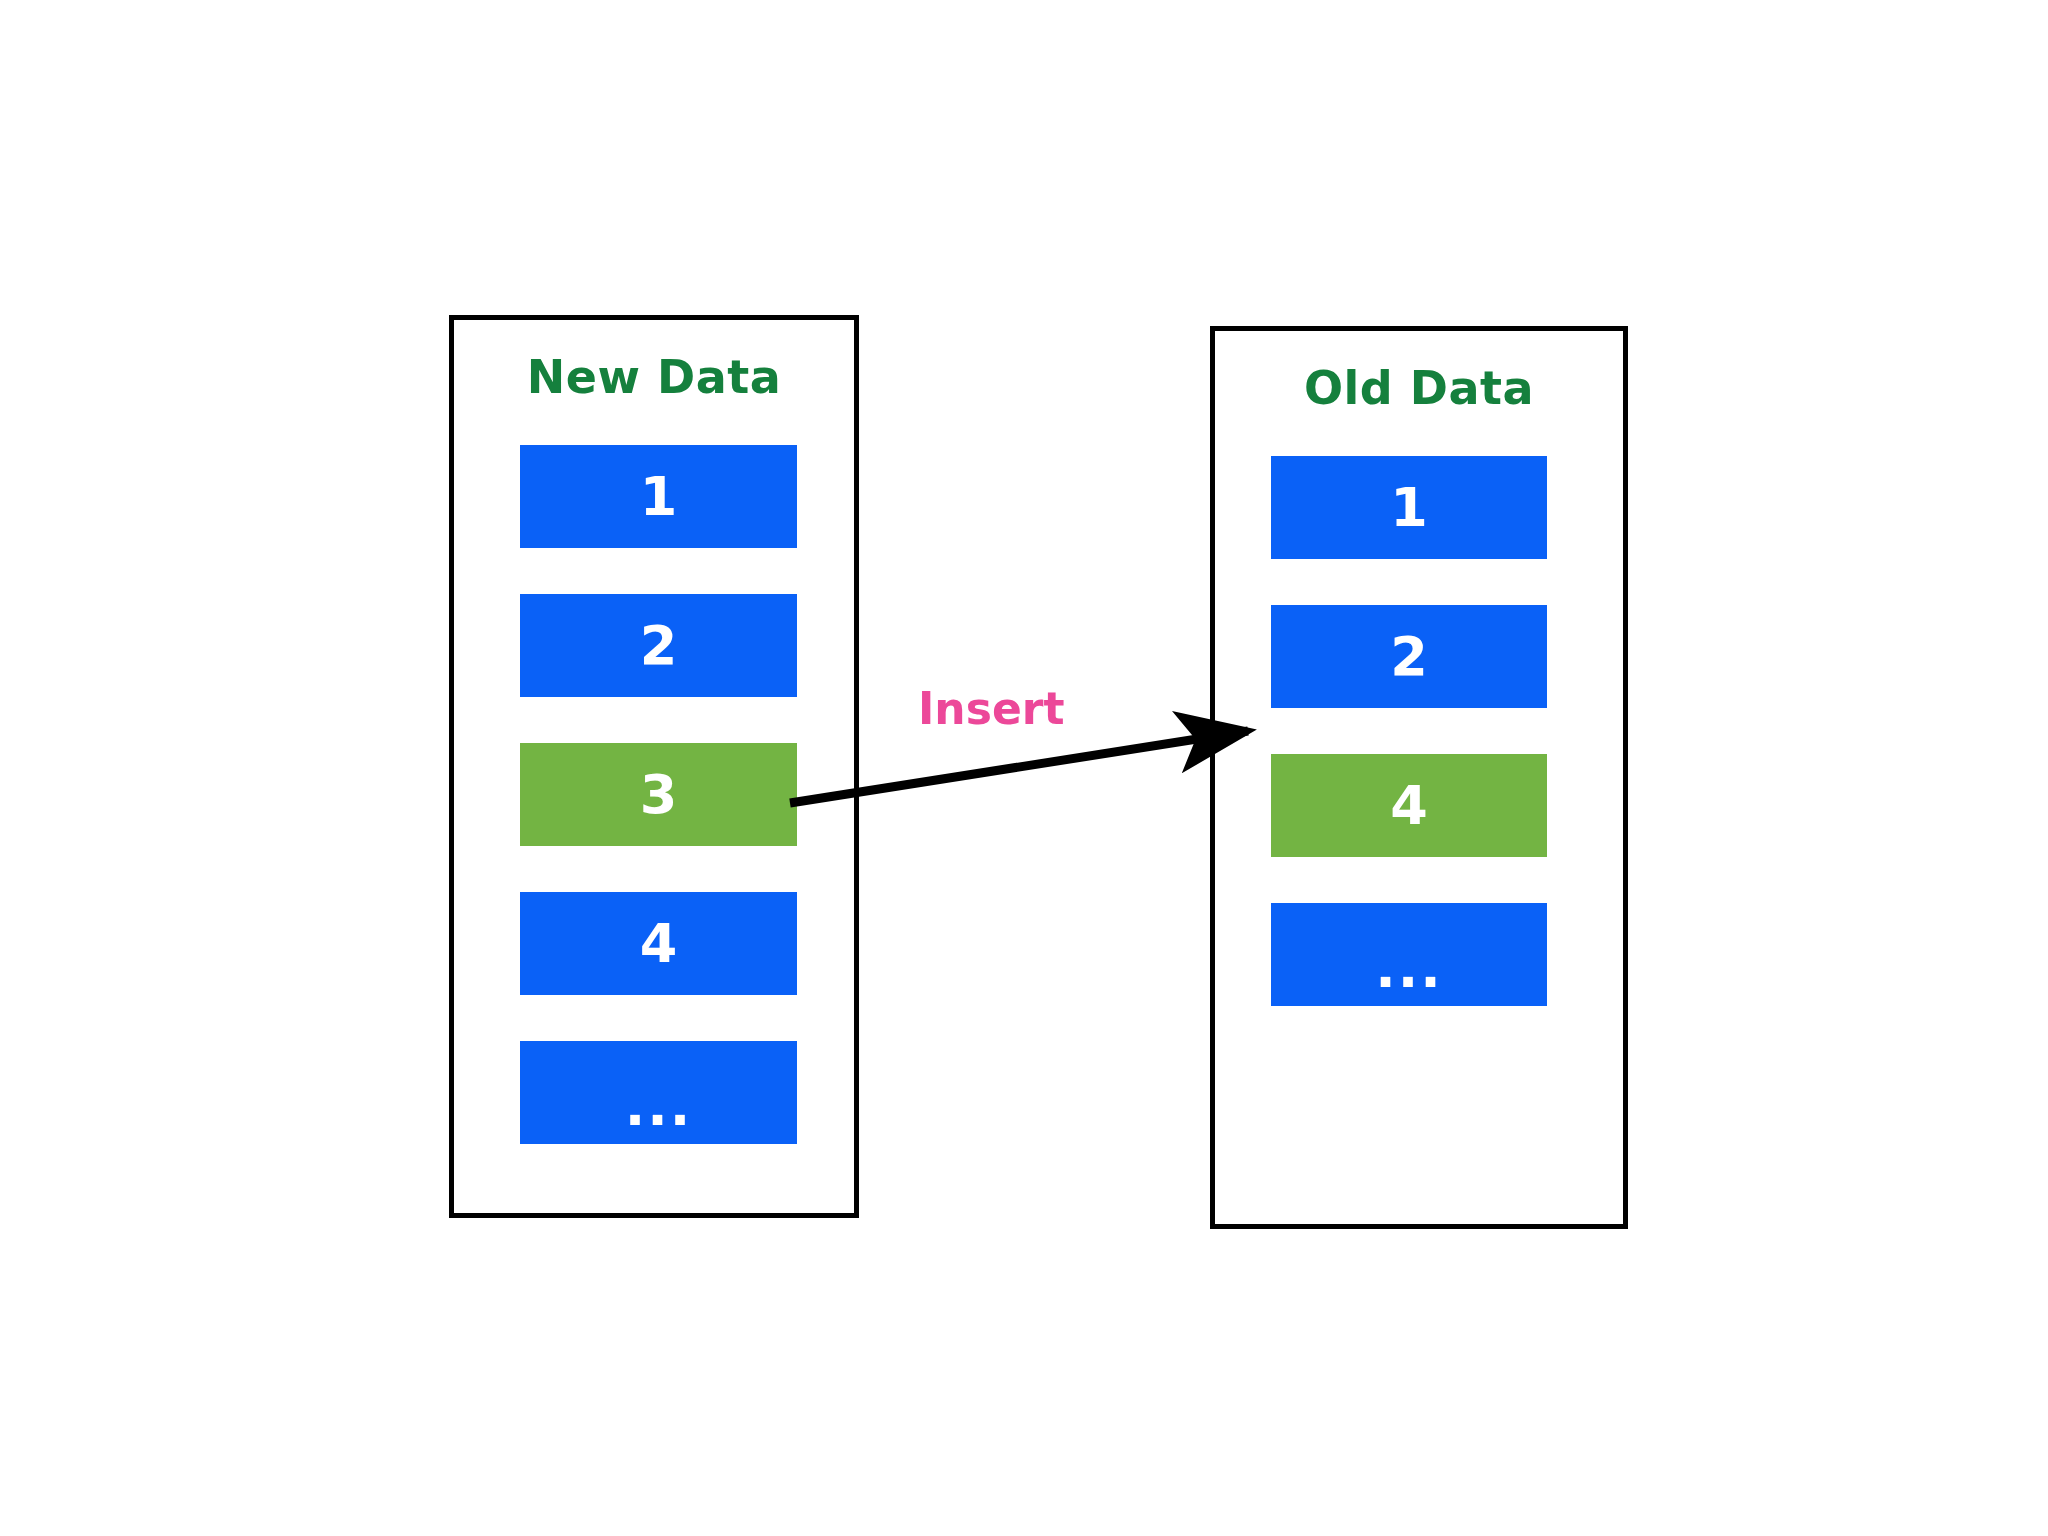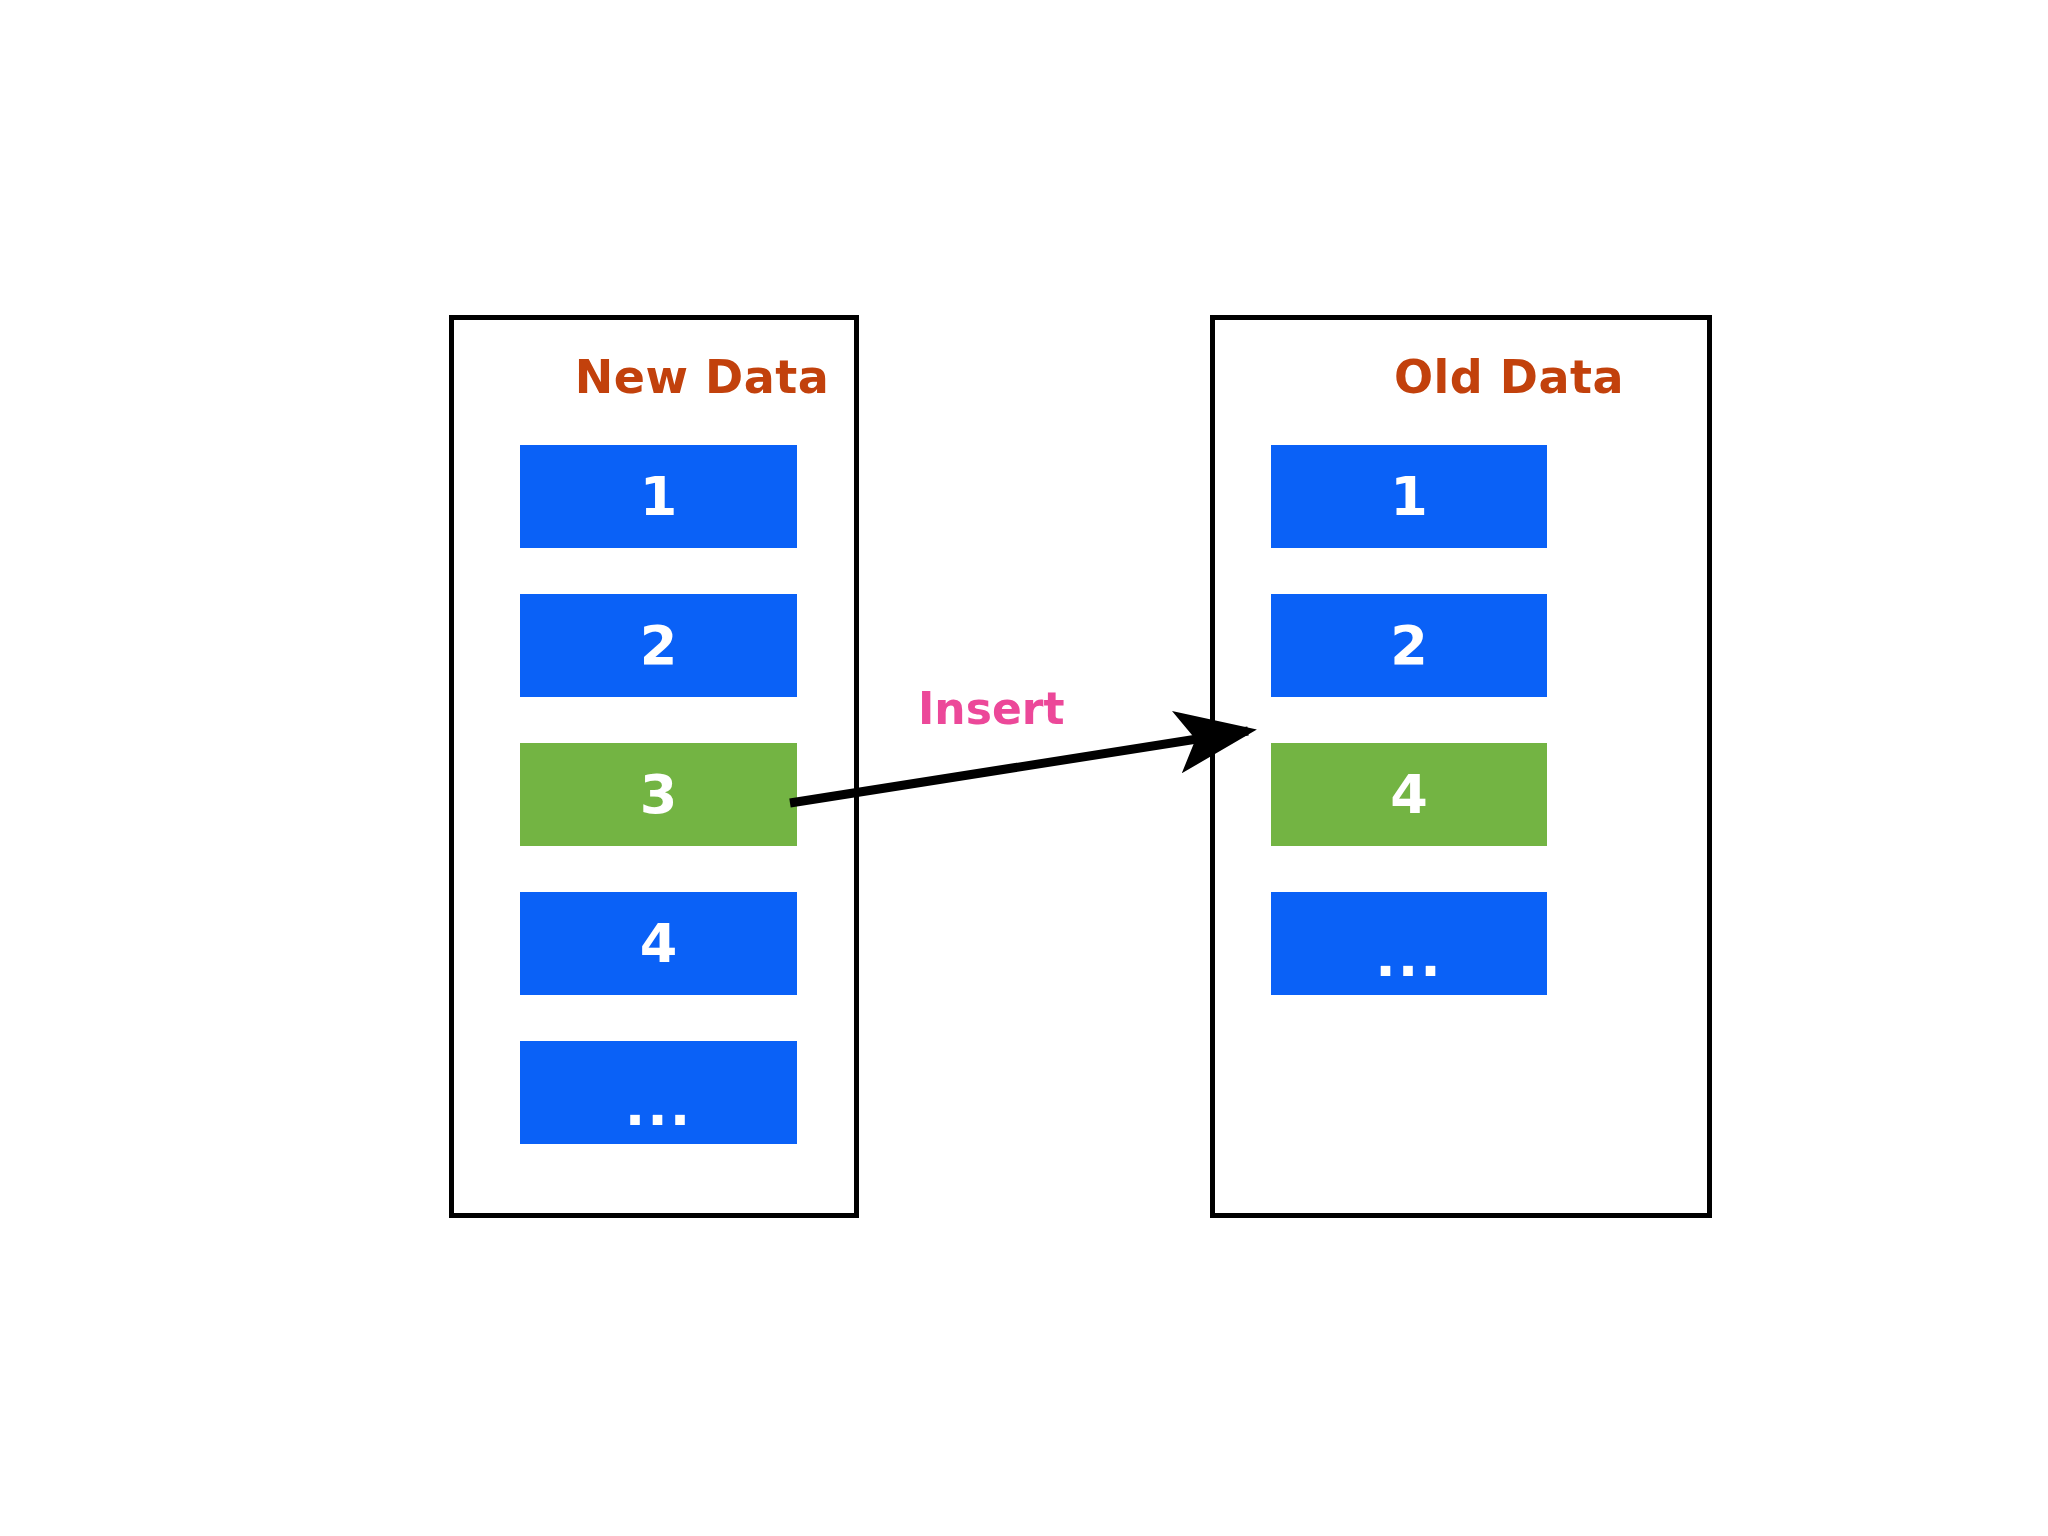--- a/index.html
+++ b/index.html
@@ -25,35 +25,34 @@
   }
 
   
   .panel {
     position: absolute;
     background: #ffffff;
     border: 5px solid #000000;
     box-sizing: border-box;
   }
   #panel-new  { left: 449px;  top: 315px; width: 410px; height: 903px; }
-  #panel-old  { left: 1210px; top: 315px; width: 502px; height: 903px; }
+  #panel-old  { left: 1210px; top: 326px; width: 418px; height: 903px; }
 
   .panel-title {
     position: absolute;
     left: 0;
     width: 100%;
     top: 30px;
     text-align: center;
     font-size: 46px;
     font-weight: bold;
     letter-spacing: 0.5px;
-    color: #c2410c;
+    color: #15803d;
     font-family: "DejaVu Sans", "Liberation Sans", sans-serif;
     white-space: nowrap;
-    padding-left: 48px;
   }
 
   
   .cells {
     position: absolute;
     left: 0;
     top: 0;
     width: 100%;
     height: 100%;
   }

